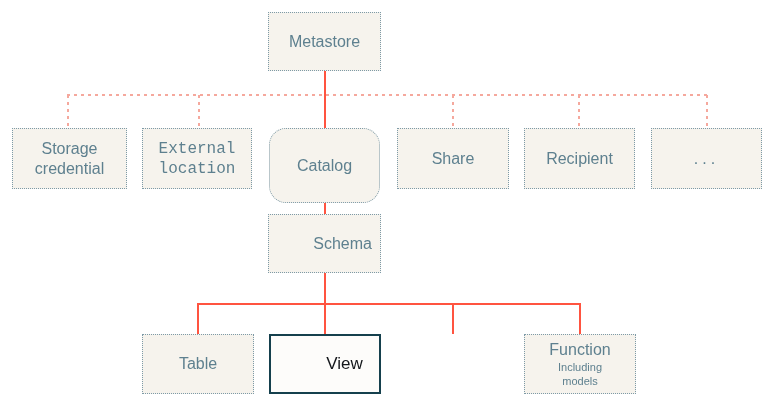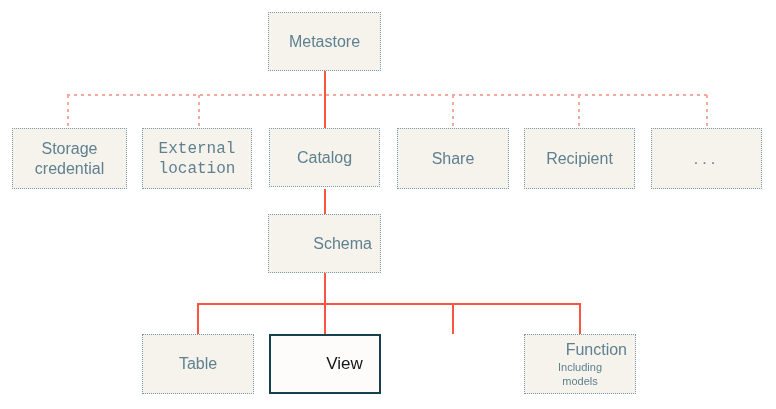--- a/index.html
+++ b/index.html
@@ -73,21 +73,21 @@
   <div class="node" style="left:268px; top:12px; width:113px; height:59px;">
     <span>Metastore</span>
   </div>
 
   <div class="node" style="left:12px; top:128px; width:115px; height:61px;">
     <span>Storage credential</span>
   </div>
   <div class="node" style="left:142px; top:128px; width:110px; height:61px;font-family:Liberation Mono, monospace;">
     <span>External location</span>
   </div>
-  <div class="node" style="left:269px; top:128px; width:111px; height:59px;">
+  <div class="node" style="left:269px; top:128px; width:111px; height:75px;border-radius:17px;">
     <span>Catalog</span>
   </div>
   <div class="node" style="left:397px; top:128px; width:112px; height:61px;">
     <span>Share</span>
   </div>
   <div class="node" style="left:524px; top:128px; width:111px; height:61px;">
     <span>Recipient</span>
   </div>
   <div class="node ellipsis-node" style="left:651px; top:128px; width:111px; height:61px;">
     <span>...</span>
@@ -96,18 +96,18 @@
   <div class="node" style="left:268px; top:214px; width:113px; height:59px;align-items:flex-end;">
     <span>Schema</span>
   </div>
 
   <div class="node" style="left:142px; top:334px; width:112px; height:60px;">
     <span>Table</span>
   </div>
   <div class="node highlight" style="left:269px; top:334px; width:112px; height:60px;padding-left:47px;">
     <span>View</span>
   </div>
-  <div class="node" style="left:524px; top:334px; width:112px; height:60px;align-items:flex-end;">
+  <div class="node" style="left:524px; top:334px; width:112px; height:60px;">
     <span>Function</span>
     <span class="sublabel">Including models</span>
   </div>
 
 </div>
 
 </body></html>

